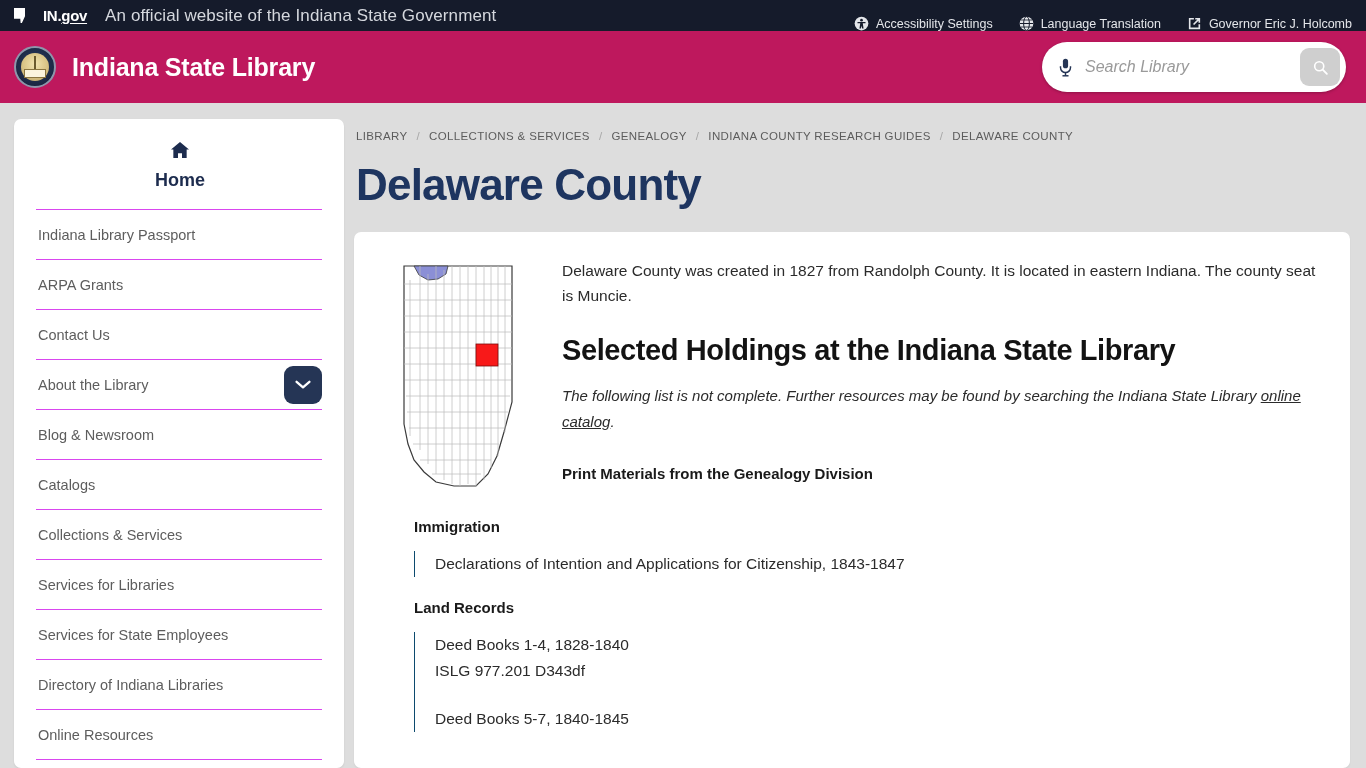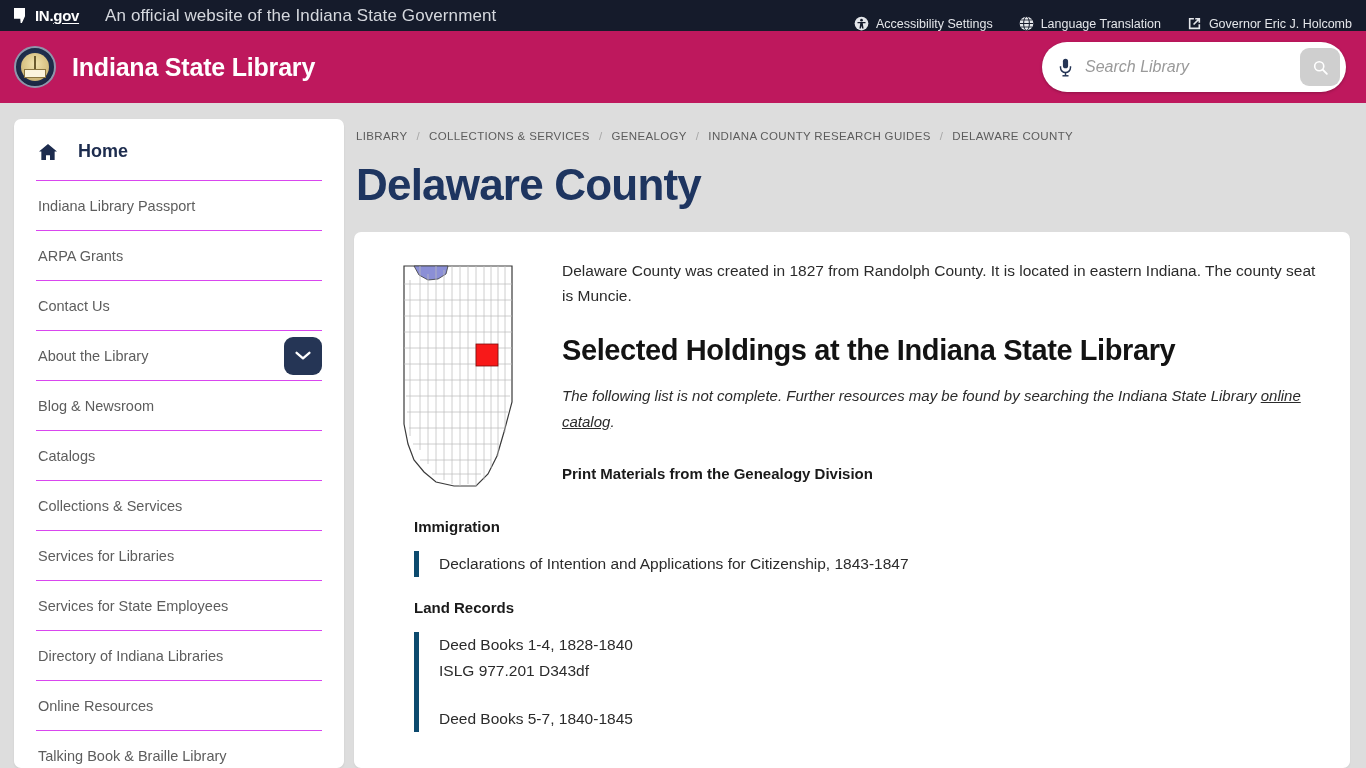--- a/index.html
+++ b/index.html
@@ -16,22 +16,22 @@
   .utility-bar {
     height: 31px;
     background: #151b2b;
     display: flex;
     align-items: center;
     padding: 0 16px 0 14px;
     position: relative;
   }
   .ingov-logo {
     display: flex;
-    gap: 9px;
-    margin-right: 26px;
+    gap: 17px;
+    margin-right: 18px;
     cursor: pointer;
   }
   .in-shape {
     width: 11px; height: 15px;
     background: #ffffff;
     clip-path: polygon(0% 0%, 100% 0%, 100% 55%, 72% 100%, 60% 100%, 57% 72%, 0% 72%);
     display: inline-block;
     margin-right: 1px;
   }
   .ingov-text {
@@ -174,23 +174,24 @@
     border-radius: 7px;
     padding: 0 22px;
     box-shadow: 0 1px 2px rgba(0,0,0,0.08);
     overflow: hidden;
     align-self: flex-start;
     max-height: 100%;
   }
   .nav-home {
     display: flex;
     align-items: center;
-    gap: 20px;
+    gap: 11px;
     padding: 22px 0 18px 2px;
     cursor: pointer;
+    flex-direction: column;
   }
   .home-icon { width: 20px; height: 18px; flex: 0 0 auto; }
   .home-label {
     color: #1d2c4e;
     font-size: 18px;
     font-weight: bold;
   }
   .nav-item {
     display: flex;
     align-items: center;
@@ -282,21 +283,21 @@
     color: #1a1a1a;
     margin: 0;
   }
   .section-head {
     font-size: 15px;
     font-weight: bold;
     color: #1a1a1a;
     margin: 22px 0 0 30px;
   }
   .entry-block {
-    border-left: 5px solid #0c4a6e;
+    border-left: 1px solid #0c4a6e;
     margin: 16px 0 0 30px;
     padding: 0 0 0 20px;
   }
   .entry { margin-bottom: 22px; }
   .entry:last-child { margin-bottom: 0; }
   .entry-line {
     font-size: 15.5px;
     color: #2b2b2b;
     line-height: 1.68;
   }

